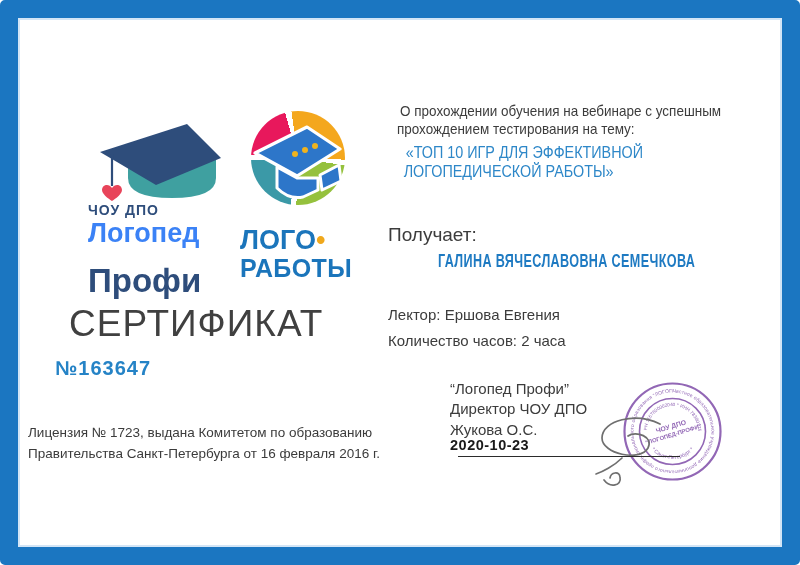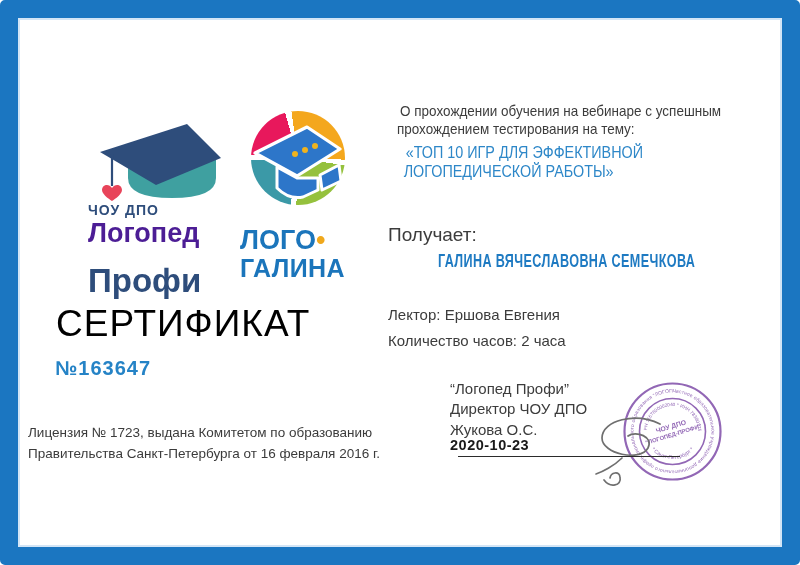--- a/index.html
+++ b/index.html
@@ -6,35 +6,35 @@
   body{font-family:"Liberation Sans","DejaVu Sans",sans-serif;}
   .page{position:relative;width:800px;height:565px;background:#ffffff;overflow:hidden;}
   .frame{position:absolute;inset:0;border:18px solid #1b76c1;border-radius:5px;pointer-events:none;z-index:9;}
   .frame-inner{position:absolute;inset:18px;border:2px solid #d3e5f6;pointer-events:none;z-index:9;}
   .abs{position:absolute;}
   .center{text-align:left;}
 
   
   .profi-text{left:88px;top:203px;width:154px;color:#2e4d7b;line-height:1;}
   .profi-org{font-size:14px;font-weight:bold;letter-spacing:1px;color:#2e4d7b;}
-  .profi-l1{font-size:27px;font-weight:bold;color:#4c1d95;margin-top:3px;}
+  .profi-l1{font-size:27px;font-weight:bold;color:#3b82f6;margin-top:3px;}
   .profi-l2{font-size:33px;font-weight:bold;color:#2e4d7b;margin-top:17px;}
   .expert-circle{left:251px;top:111px;width:94px;height:94px;border-radius:50%;
      background:conic-gradient(from -8deg,
        #f4a71d 0deg 100deg,#ffffff 100deg 107deg,
        #95c13d 107deg 190deg,#ffffff 190deg 197deg,
        #3b99a7 197deg 275deg,#ffffff 275deg 282deg,
        #e8185c 282deg 352deg,#ffffff 352deg 360deg);}
   .expert-cap{left:251px;top:111px;width:94px;height:94px;}
   .expert-text{left:240px;top:226px;width:116px;line-height:1.08;color:#1b75bb;font-weight:bold;}
   .expert-t1{font-size:27px;}
   .expert-dot{color:#f0a81c;font-size:27px;}
   .expert-t2{font-size:25px;letter-spacing:.4px;}
 
-  .title{left:56px;top:303px;width:350px;font-size:37px;letter-spacing:1px;color:#000000;}
+  .title{left:69px;top:303px;width:350px;font-size:37px;letter-spacing:1px;color:#404040;}
   .number{left:55px;top:357px;width:350px;font-size:20px;font-weight:bold;letter-spacing:1px;color:#2583c6;}
   .license{left:28px;top:423px;width:372px;font-size:13.5px;line-height:1.55;color:#3b3b3b;}
 
   
   .rcol{left:388px;width:375px;color:#3c3c3c;}
   .about{top:103px;font-size:14.5px;line-height:1.22;}
   .about-inner,.topic-inner{display:inline-block;transform:scaleX(.93);transform-origin:center;white-space:nowrap;}
   .topic{top:143px;font-size:16.5px;line-height:1.15;color:#2d87c8;}
   .topic .topic-inner{transform:scaleX(.87);}
   .recipient-label{top:224px;font-size:19px;}
@@ -72,21 +72,21 @@
   <svg class="abs expert-cap" viewBox="0 0 94 94">
     <path d="M26,56 L26,77 Q38,89 52,86 L67,79 L67,67 L46,67 Z" fill="#2d76c9" stroke="#ffffff" stroke-width="3" stroke-linejoin="round"></path>
     <polygon points="69,64 88,54 90,70 71,79" fill="#2d76c9" stroke="#ffffff" stroke-width="3" stroke-linejoin="round"></polygon>
     <polygon points="56,16 89,38 46,65 4,42" fill="#2d76c9" stroke="#ffffff" stroke-width="3.2" stroke-linejoin="round"></polygon>
     <circle cx="44" cy="43" r="3" fill="#f0b31e"></circle>
     <circle cx="54" cy="39" r="3" fill="#f0b31e"></circle>
     <circle cx="64" cy="35" r="3" fill="#f0b31e"></circle>
   </svg>
   <div class="abs center expert-text">
     <div class="expert-t1"><span>ЛОГО</span><span class="expert-dot">•</span></div>
-    <div class="expert-t2">ГАЛИНА</div>
+    <div class="expert-t2">РАБОТЫ</div>
   </div>
 
   <div class="abs center title">СЕРТИФИКАТ</div>
   <div class="abs center number">№163647</div>
   <div class="abs center license">
     <div>Лицензия № 1723, выдана Комитетом по образованию</div>
     <div>Правительства Санкт-Петербурга от 16 февраля 2016 г.</div>
   </div>
 
   <div class="abs center rcol about">

